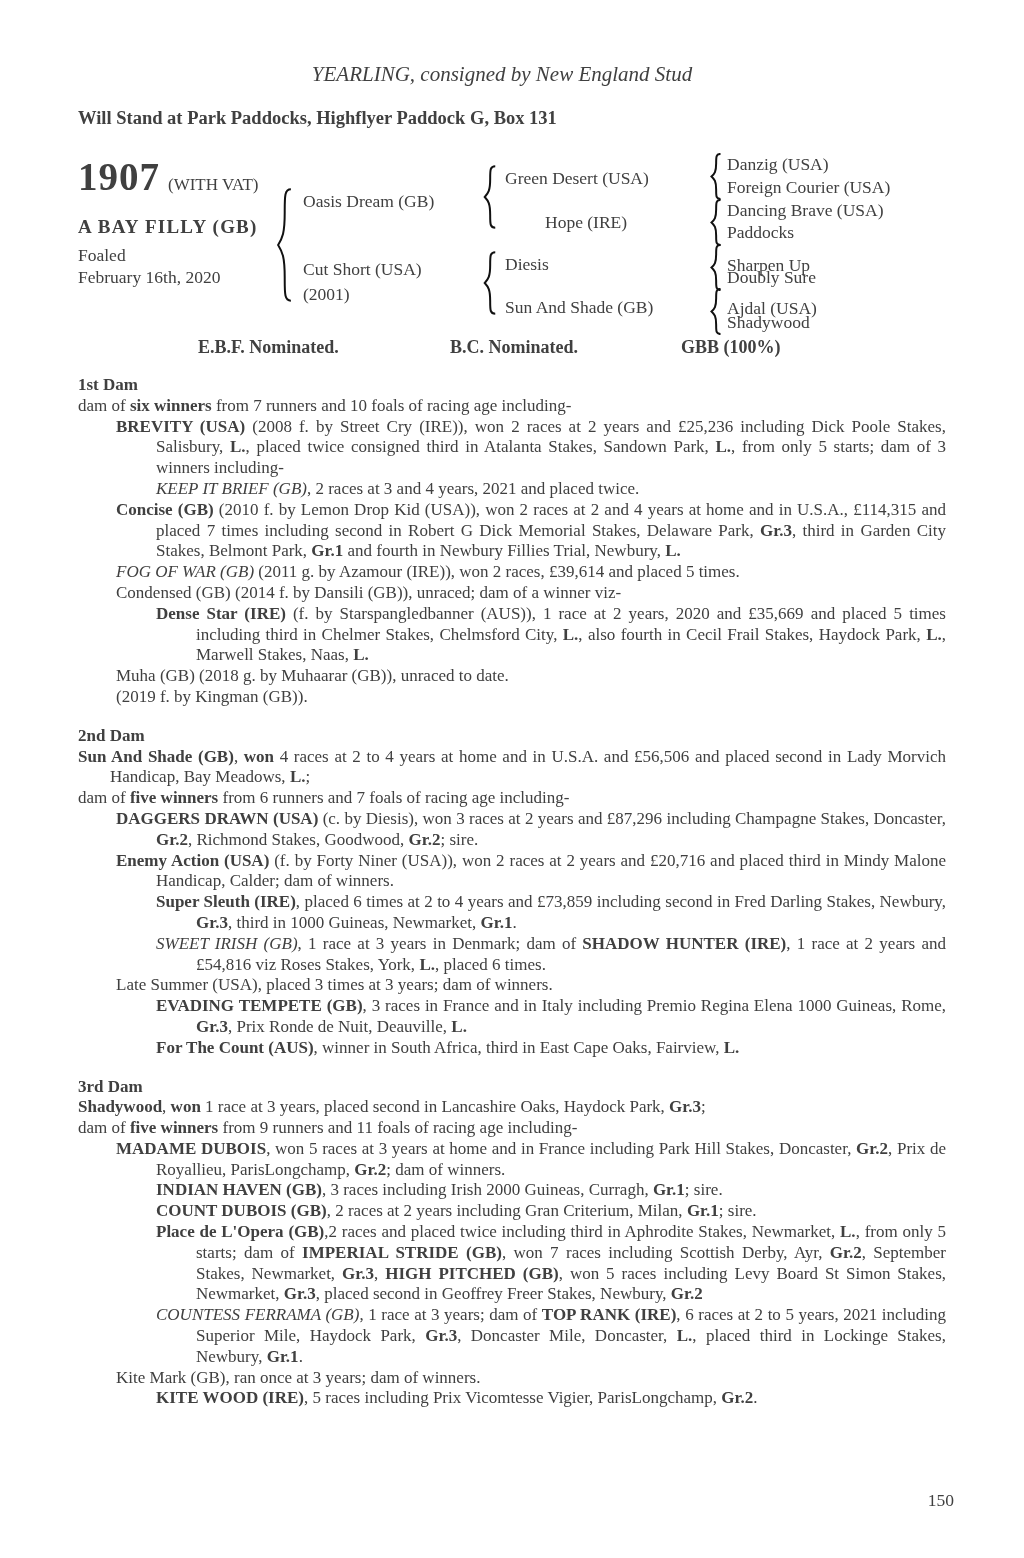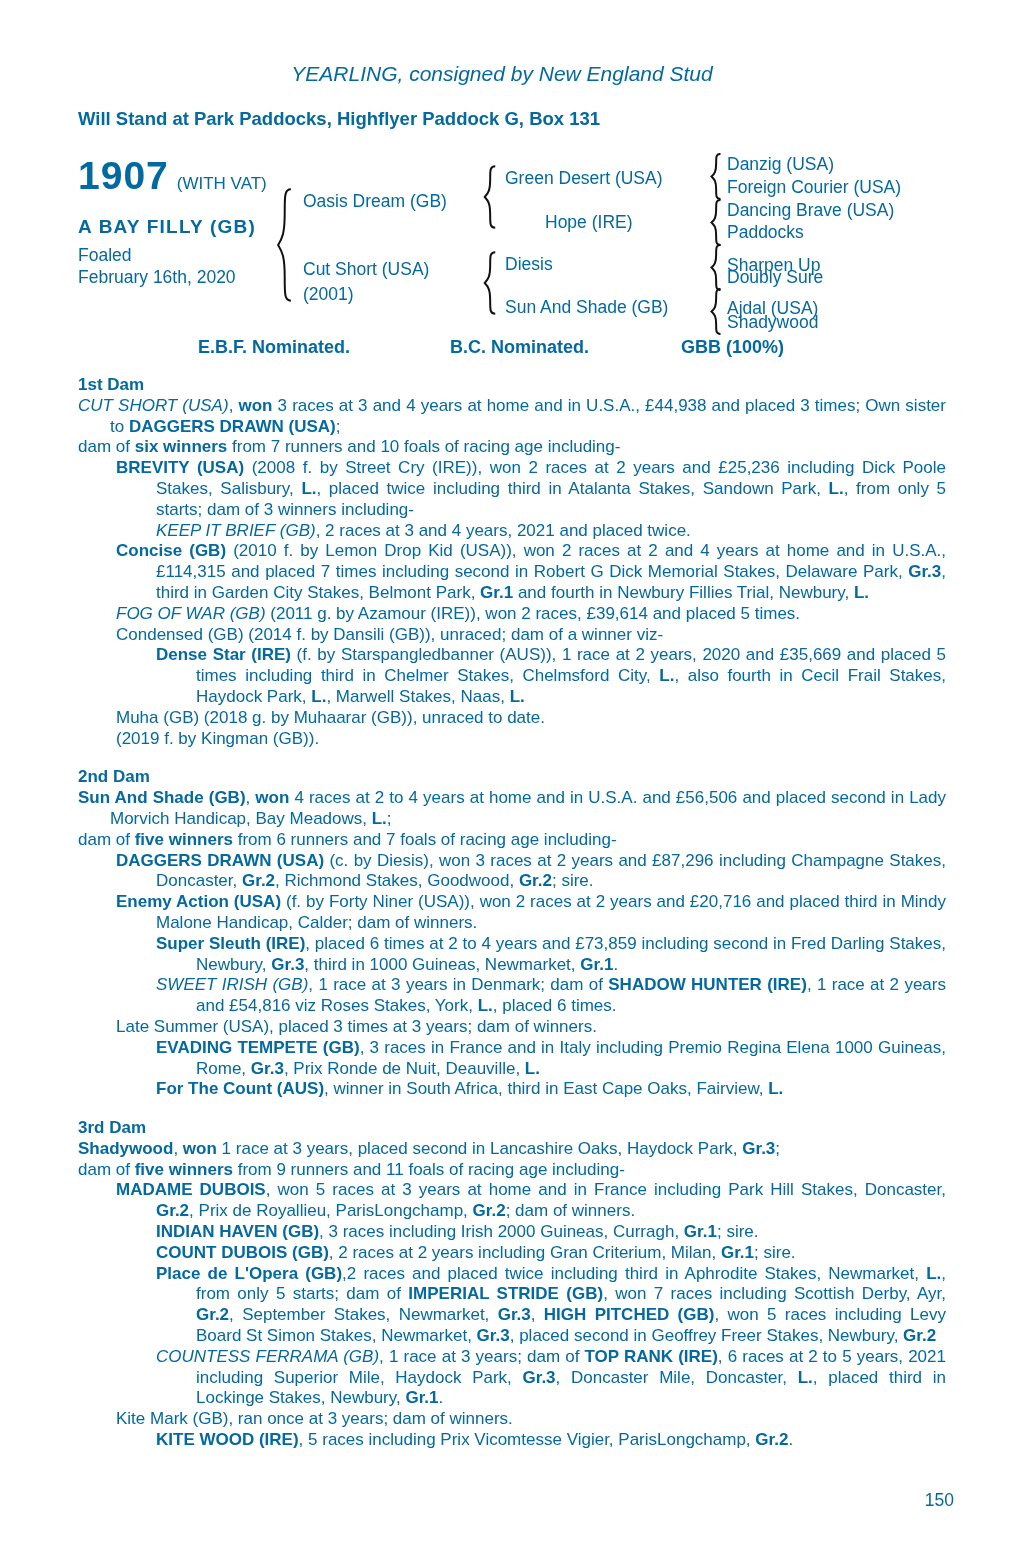--- a/index.html
+++ b/index.html
@@ -1,19 +1,19 @@
 <!DOCTYPE html>
 <html><head>
 <meta charset="utf-8">
 <style>
   html,body { margin:0; padding:0; background:#e8e8e8; }
   .page {
     position:relative; width:1024px; height:1558px; margin:0 auto;
-    background:#ffffff; color:#0369a1;
-    font-family:Liberation Sans, sans-serif;
+    background:#ffffff; color:#404040;
+    font-family:Liberation Serif, serif;
     overflow:hidden;
   }
   
   .consignor-title {
     position:absolute; top:62px; left:0; width:1004px; text-align:center;
     font-style:italic; font-size:21px;
   }
   .stand-line {
     position:absolute; top:108px; left:78px;
     font-weight:bold; font-size:18.5px;
@@ -135,23 +135,22 @@
 
   <div class="noms">
     <span class="nom-0">E.B.F. Nominated.</span>
     <span class="nom-1">B.C. Nominated.</span>
     <span class="nom-2">GBB (100%)</span>
   </div>
 
   <div class="sections">
       <div class="dam-section">
         <div class="dam-heading">1st Dam</div>
-        <p class="para dam"><span class="i">CUT SHORT (USA)</span><span>, </span><span class="b">won</span><span> 3 races at 3 and 4 years at home and in U.S.A., £44,938 and placed 3 times; Own sister to </span><span class="b">DAGGERS DRAWN (USA)</span><span>;</span></p>
         <p class="para flush"><span>dam of </span><span class="b">six winners</span><span> from 7 runners and 10 foals of racing age including-</span></p>
-        <p class="para l1"><span class="b">BREVITY (USA)</span><span> (2008 f. by Street Cry (IRE)), won 2 races at 2 years and £25,236 including Dick Poole Stakes, Salisbury, </span><span class="b">L.</span><span>, placed twice including third in Atalanta Stakes, Sandown Park, </span><span class="b">L.</span><span>, from only 5 starts; dam of 3 winners including-</span></p>
+        <p class="para l1"><span class="b">BREVITY (USA)</span><span> (2008 f. by Street Cry (IRE)), won 2 races at 2 years and £25,236 including Dick Poole Stakes, Salisbury, </span><span class="b">L.</span><span>, placed twice consigned third in Atalanta Stakes, Sandown Park, </span><span class="b">L.</span><span>, from only 5 starts; dam of 3 winners including-</span></p>
         <p class="para l2"><span class="i">KEEP IT BRIEF (GB)</span><span>, 2 races at 3 and 4 years, 2021 and placed twice.</span></p>
         <p class="para l1"><span class="b">Concise (GB)</span><span> (2010 f. by Lemon Drop Kid (USA)), won 2 races at 2 and 4 years at home and in U.S.A., £114,315 and placed 7 times including second in Robert G Dick Memorial Stakes, Delaware Park, </span><span class="b">Gr.3</span><span>, third in Garden City Stakes, Belmont Park, </span><span class="b">Gr.1</span><span> and fourth in Newbury Fillies Trial, Newbury, </span><span class="b">L.</span></p>
         <p class="para l1"><span class="i">FOG OF WAR (GB)</span><span> (2011 g. by Azamour (IRE)), won 2 races, £39,614 and placed 5 times.</span></p>
         <p class="para l1"><span>Condensed (GB) (2014 f. by Dansili (GB)), unraced; dam of a winner viz-</span></p>
         <p class="para l2"><span class="b">Dense Star (IRE)</span><span> (f. by Starspangledbanner (AUS)), 1 race at 2 years, 2020 and £35,669 and placed 5 times including third in Chelmer Stakes, Chelmsford City, </span><span class="b">L.</span><span>, also fourth in Cecil Frail Stakes, Haydock Park, </span><span class="b">L.</span><span>, Marwell Stakes, Naas, </span><span class="b">L.</span></p>
         <p class="para l1"><span>Muha (GB) (2018 g. by Muhaarar (GB)), unraced to date.</span></p>
         <p class="para l1"><span>(2019 f. by Kingman (GB)).</span></p>
       </div>
       <div class="dam-section">
         <div class="dam-heading">2nd Dam</div>

